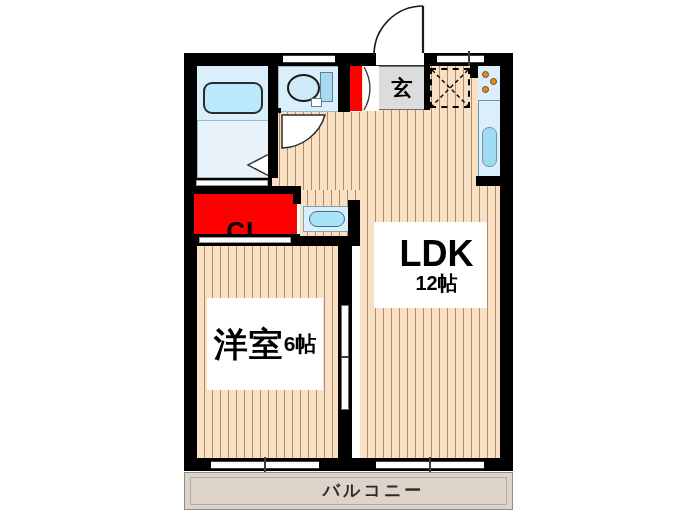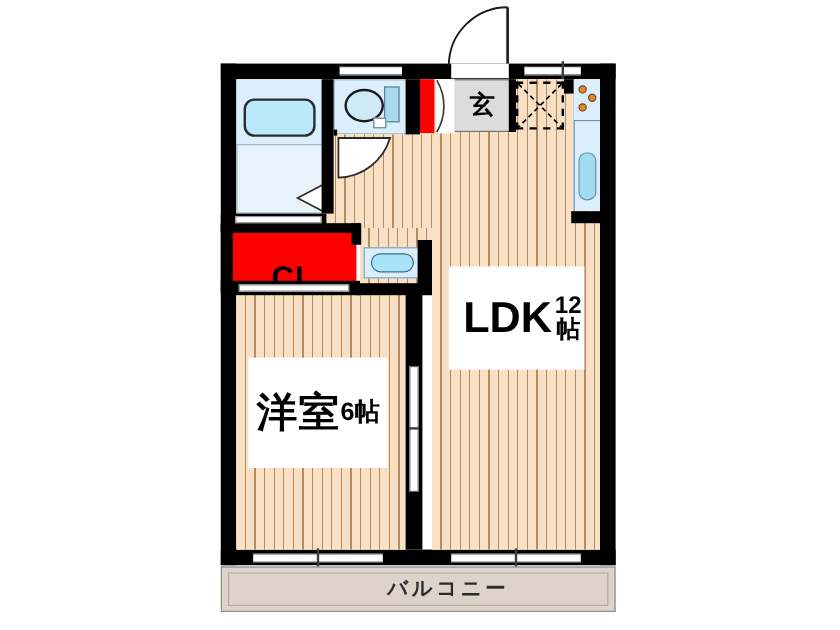--- a/index.html
+++ b/index.html
@@ -146,21 +146,21 @@
 
   <div class="abs wood-v" style="left:197px;top:243px;width:141px;height:215px;"></div>
 
   <div class="abs lbl-box" style="left:207px;top:298px;width:116px;height:92px;"></div>
   <div class="abs lbl" style="left:207px;top:298px;width:116px;height:92px;flex-direction:row;">
     <span class="ys1">洋室</span>
     <span class="ys2">6帖</span>
   </div>
 
   <div class="abs lbl-box" style="left:374px;top:222px;width:113px;height:86px;"></div>
-  <div class="abs lbl" style="left:374px;top:222px;width:113px;height:86px;flex-direction:row;padding-left:12px;">
+  <div class="abs lbl" style="left:374px;top:222px;width:113px;height:86px;flex-direction:column;padding-left:12px;">
     <span class="ldk1">LDK</span>
     <span class="ldk2">12帖</span>
   </div>
 
   <div class="abs wall" style="left:184px;top:178px;width:88px;height:14px;"></div>
 
   <div class="abs wall" style="left:268px;top:66px;width:10px;height:112px;"></div>
 
   <div class="abs wall" style="left:338px;top:66px;width:12px;height:46px;"></div>
 

